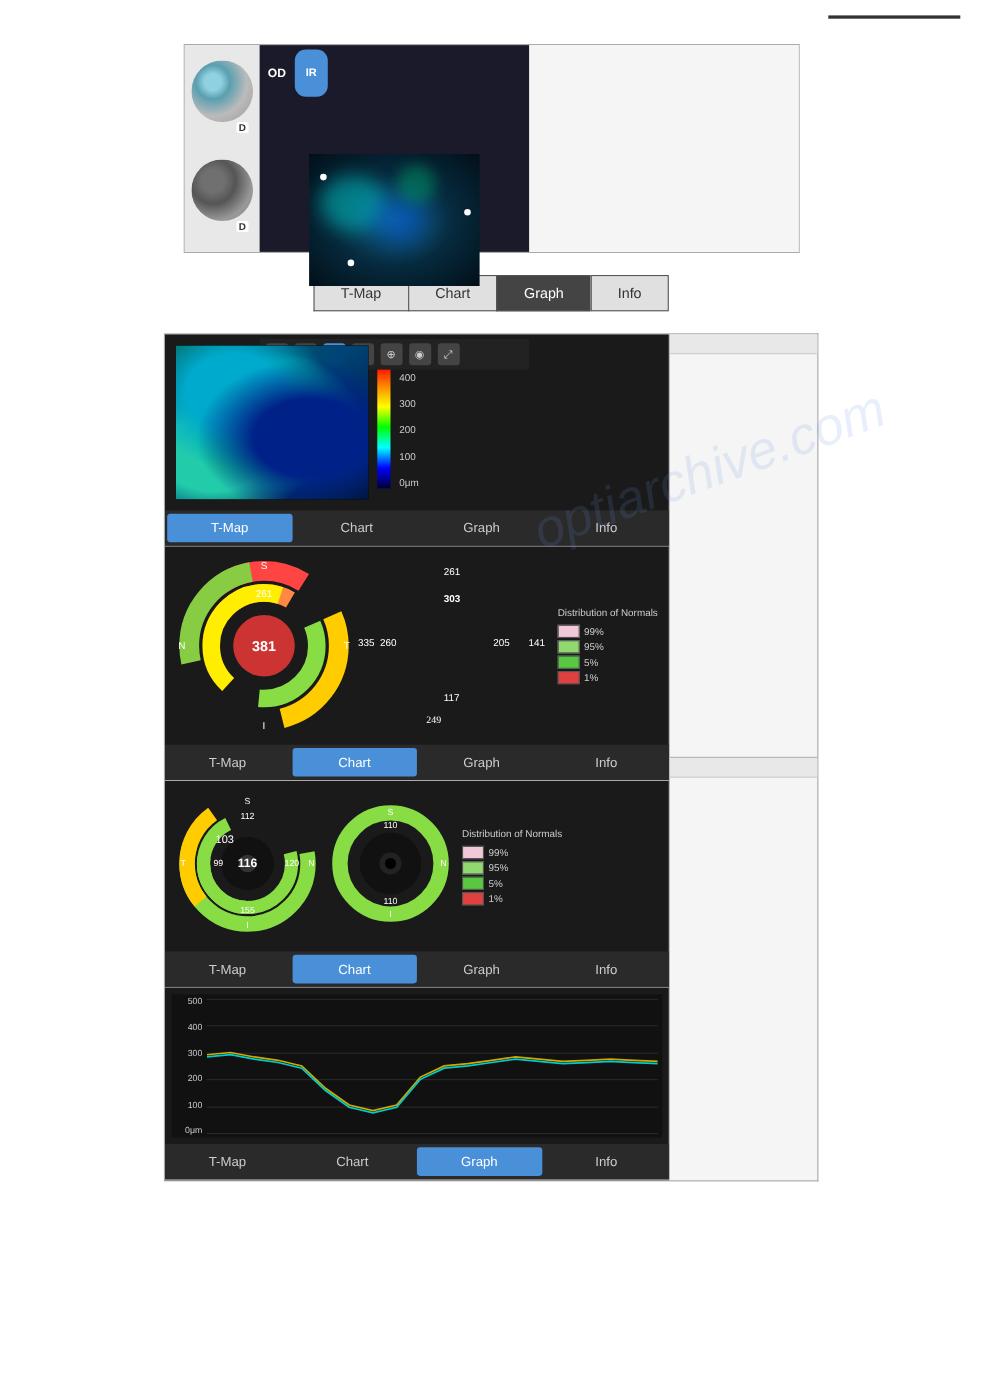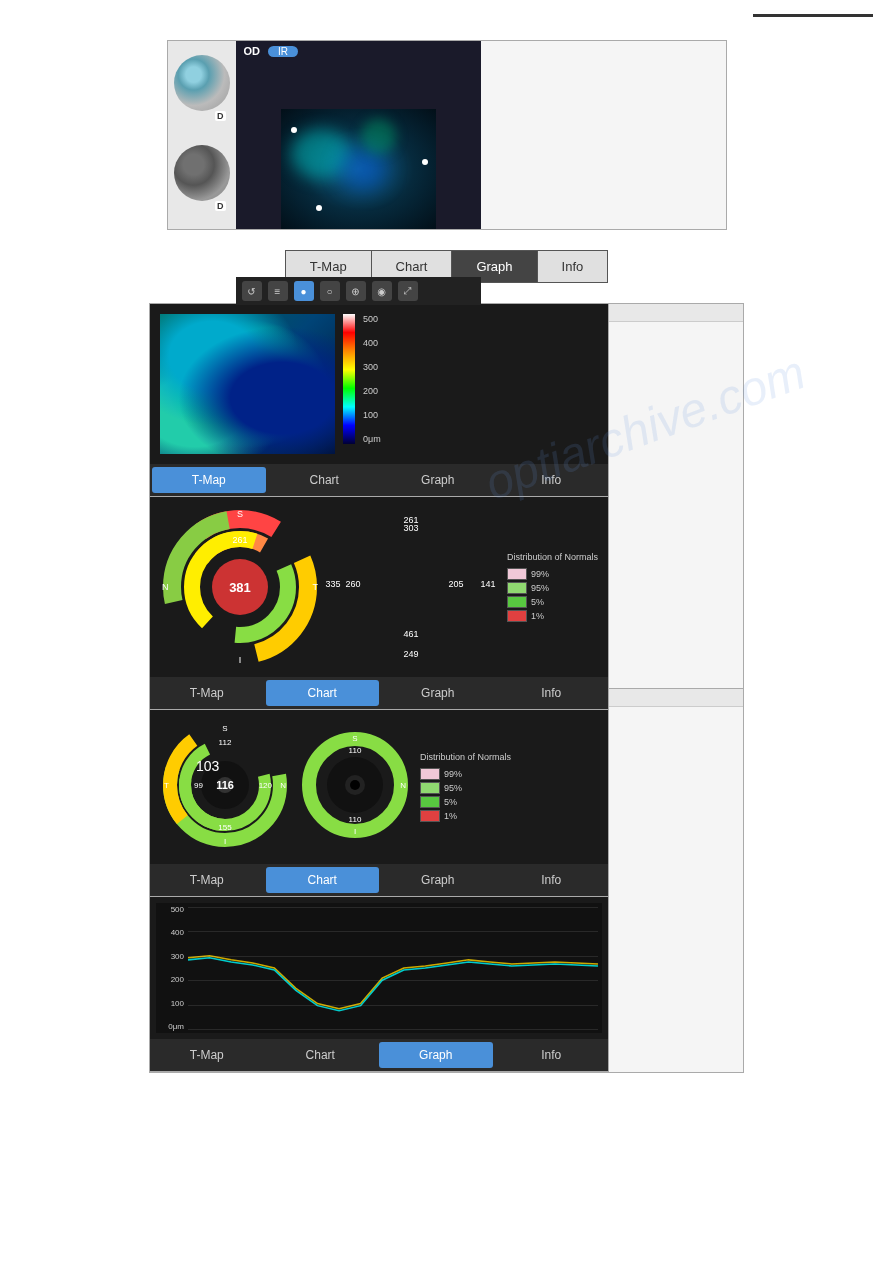--- a/index.html
+++ b/index.html
@@ -94,23 +94,23 @@
     }
     .od-label {
       color: #fff;
       font-size: 11px;
       font-weight: bold;
     }
     .ir-toggle {
       background: #4a90d9;
       color: #fff;
       border-radius: 10px;
-      padding: 0 10px;
+      padding: 16px 10px;
       font-size: 10px;
-      font-weight: normal;
+      font-weight: bold;
     }
     .preview-image {
       flex: 1;
       position: relative;
       display: flex;
       align-items: center;
       justify-content: center;
     }
     .preview-eye-map {
       width: 155px;
@@ -549,33 +549,33 @@
             </div>
             <div class="donut-labels">
               <span class="donut-center-val">381</span>
             </div>
           </div>
 
           <div style="position:relative; width:180px; height:160px; color:#fff; font-size:9px;">
 
             <span style="position:absolute; top:8px; left:80px;">261</span>
 
-            <span style="position:absolute; top:16px; left:80px;">303</span>
+            <span style="position:absolute; top:32px; left:80px;font-weight:bold;">303</span>
 
             <span style="position:absolute; top:72px; left:2px;">335</span>
 
             <span style="position:absolute; top:72px; left:22px;">260</span>
 
             <span style="position:absolute; top:72px; right:40px;">205</span>
 
             <span style="position:absolute; top:72px; right:8px;">141</span>
 
-            <span style="position:absolute; bottom:28px; left:80px;">461</span>
-
-            <span style="position:absolute; bottom:8px; left:80px;">249</span>
+            <span style="position:absolute; bottom:28px; left:80px;">117</span>
+
+            <span style="position:absolute; bottom:8px; left:64px;font-family:Liberation Serif, serif;">249</span>
           </div>
 
           <div class="distribution-legend">
             <div class="dist-title">
               <span>Distribution of Normals</span>
             </div>
             <div class="dist-item">
               <div class="dist-color" style="background:#f0c8d8;"></div>
               <span class="dist-label">99%</span>
             </div>
@@ -616,21 +616,21 @@
             <div style="position:absolute;top:0;left:0;width:130px;height:130px;color:#fff;font-size:8px;">
               <span style="position:absolute;top:4px;left:50%;transform:translateX(-50%);">S</span>
               <span style="position:absolute;top:18px;left:50%;transform:translateX(-50%);">112</span>
               <span style="position:absolute;bottom:4px;left:50%;transform:translateX(-50%);">I</span>
               <span style="position:absolute;bottom:18px;left:50%;transform:translateX(-50%);">155</span>
               <span style="position:absolute;left:4px;top:50%;transform:translateY(-50%);">T</span>
               <span style="position:absolute;left:34px;top:50%;transform:translateY(-50%);">99</span>
               <span style="position:absolute;right:4px;top:50%;transform:translateY(-50%);">N</span>
               <span style="position:absolute;right:18px;top:50%;transform:translateY(-50%);">120</span>
               <span style="position:absolute;top:50%;left:50%;transform:translate(-50%,-50%);font-size:11px;font-weight:bold;">116</span>
-              <span style="position:absolute;top:38px;left:36px;font-size:14px;">103</span>
+              <span style="position:absolute;top:38px;left:36px;font-size:10px;">103</span>
             </div>
           </div>
 
           <div style="position:relative;">
             <svg width="110" height="110" viewBox="0 0 110 110">
               <circle cx="55" cy="55" r="46" fill="none" stroke="#88dd44" stroke-width="14" stroke-dasharray="289 0"></circle>
               <circle cx="55" cy="55" r="28" fill="#111"></circle>
               <circle cx="55" cy="55" r="10" fill="#222"></circle>
               <circle cx="55" cy="55" r="5" fill="#000"></circle>
             </svg>

